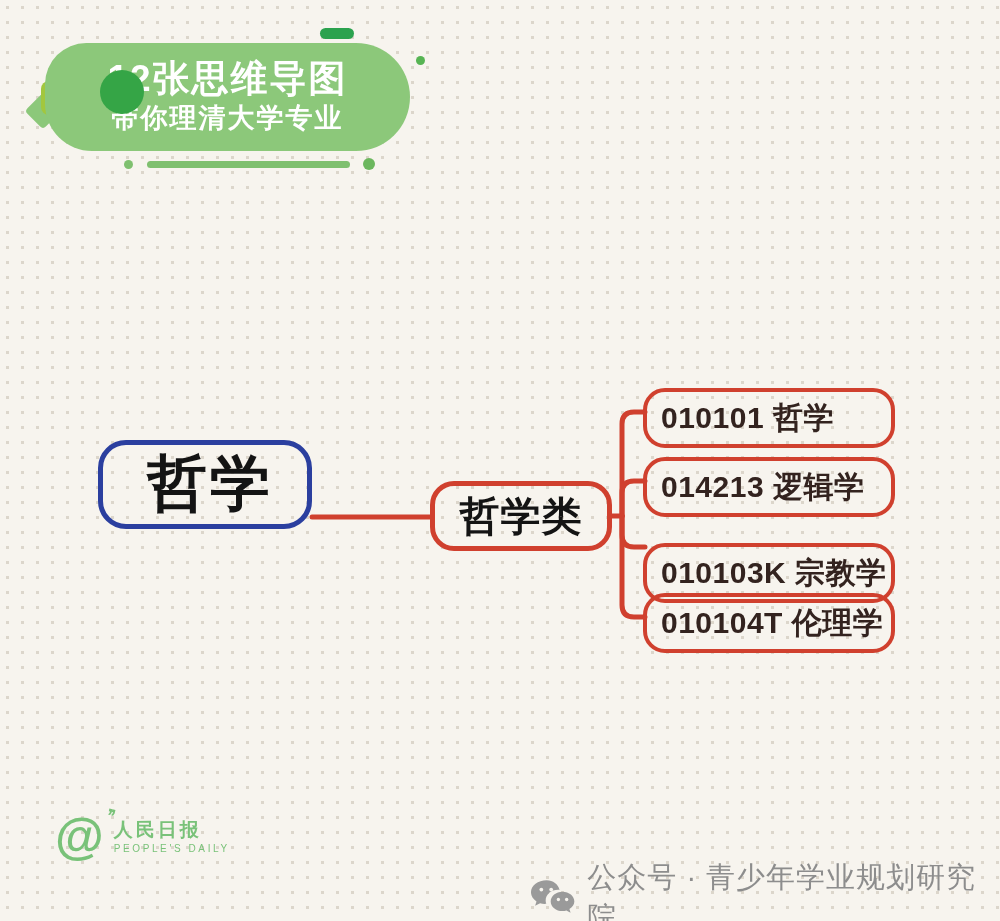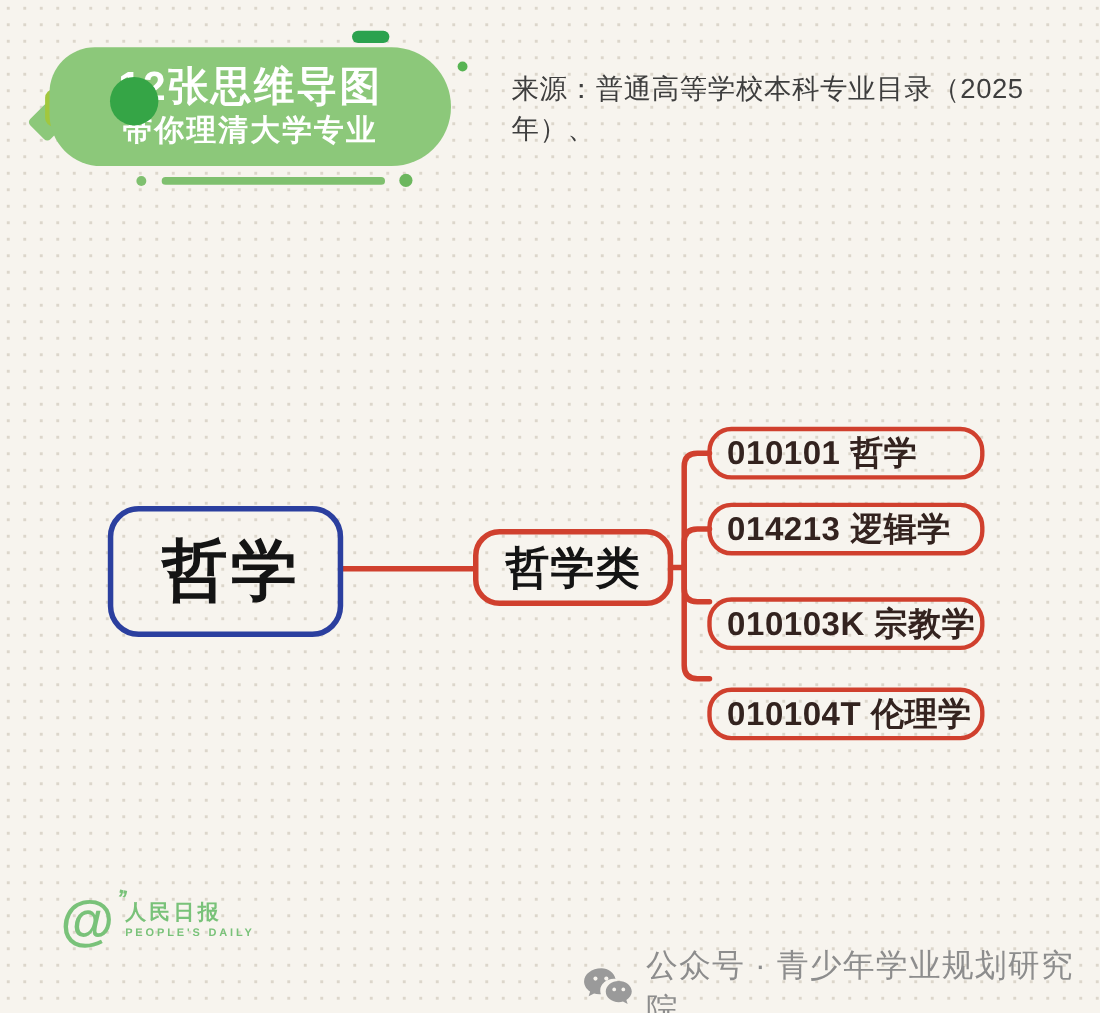--- a/index.html
+++ b/index.html
@@ -51,50 +51,50 @@
     position: absolute; left: 465px; top: 63px;
     font-size: 25px; line-height: 36px; color: #3e3e3e;
     letter-spacing: 0.5px;
   }
 
   
   .connectors { position: absolute; left: 0; top: 0; width: 1000px; height: 921px; z-index: 1; }
 
   .node { position: absolute; display: flex; align-items: center; justify-content: center; z-index: 2; }
   .node-root {
-    left: 98px; top: 460px; width: 214px; height: 119px;
+    left: 98px; top: 440px; width: 214px; height: 89px;
     border: 5px solid #2b3f9f; border-radius: 28px; padding-left: 10px;
   }
   .node-root .node-label { font-size: 60px; font-weight: bold; color: #141414; letter-spacing: 3px; }
   .node-category {
     left: 430px; top: 481px; width: 182px; height: 70px;
     border: 5px solid #d0402e; border-radius: 24px;
   }
   .node-category .node-label { font-size: 40px; font-weight: bold; color: #141414; letter-spacing: 1px; }
   .node-leaf {
-    left: 643px; width: 252px; height: 48px;
+    left: 643px; width: 252px; height: 60px;
     border: 4px solid #d0402e; border-radius: 22px;
     justify-content: flex-start; padding-left: 14px;
   }
   .node-leaf .node-label { font-size: 30px; font-weight: bold; color: #33231f; letter-spacing: 0.5px; }
   .leaf-0 { top: 388px; }
   .leaf-1 { top: 457px; }
   .leaf-2 { top: 523px; margin-top: 20px; }
-  .leaf-3 { top: 625px; }
+  .leaf-3 { top: 593px; }
 
   
   .pd-logo {
     position: absolute; left: 55px; top: 812px;
     display: flex; align-items: center; color: #79c279; z-index: 2;
   }
   .pd-at { font-size: 50px; font-weight: bold; line-height: 1; position: relative; }
   .pd-quotes { position: absolute; top: -6px; right: -10px; font-size: 22px; font-weight: bold; transform: rotate(12deg); letter-spacing: -2px; }
   .pd-text-col { margin-left: 10px; display: flex; flex-direction: column; }
   .pd-name { font-size: 19px; font-weight: bold; letter-spacing: 3px; line-height: 1.1; }
-  .pd-sub { font-size: 10px; font-weight: bold; letter-spacing: 2.6px; margin-top: 2px; }
+  .pd-sub { font-size: 10px; font-weight: normal; letter-spacing: 2.6px; margin-top: 2px; }
 
   .watermark {
     position: absolute; left: 530px; top: 858px;
     display: flex; align-items: center; gap: 12px; z-index: 2;
   }
   .watermark-text { font-size: 29px; color: #8d8d8d; letter-spacing: 1px; }
 </style>
 </head>
 <body>
 
@@ -106,21 +106,20 @@
   <div class="badge-subtitle">带你理清大学专业</div>
 </div>
 <div class="deco deco-green-circle"></div>
 <div class="deco deco-dark-pill"></div>
 <div class="deco deco-right-dot"></div>
 <div class="deco deco-underline"></div>
 <div class="deco deco-underline-dot-left"></div>
 <div class="deco deco-underline-dot-right"></div>
 
 <div class="source">
-  <div>来源：普通高等学校本科专业目录（2025年）、</div>
 </div>
 
 <svg class="connectors" viewBox="0 0 1000 921" xmlns="http://www.w3.org/2000/svg">
   <g stroke="#d0402e" stroke-width="5" fill="none" stroke-linecap="round">
     <path d="M312 517 H430"></path>
     <path d="M612 516 H622"></path>
     <path d="M622 516 V424 Q622 412 634 412 H645"></path>
     <path d="M622 516 V493 Q622 481 634 481 H645"></path>
     <path d="M622 516 V535 Q622 547 634 547 H645"></path>
     <path d="M622 516 V605 Q622 617 634 617 H645"></path>

